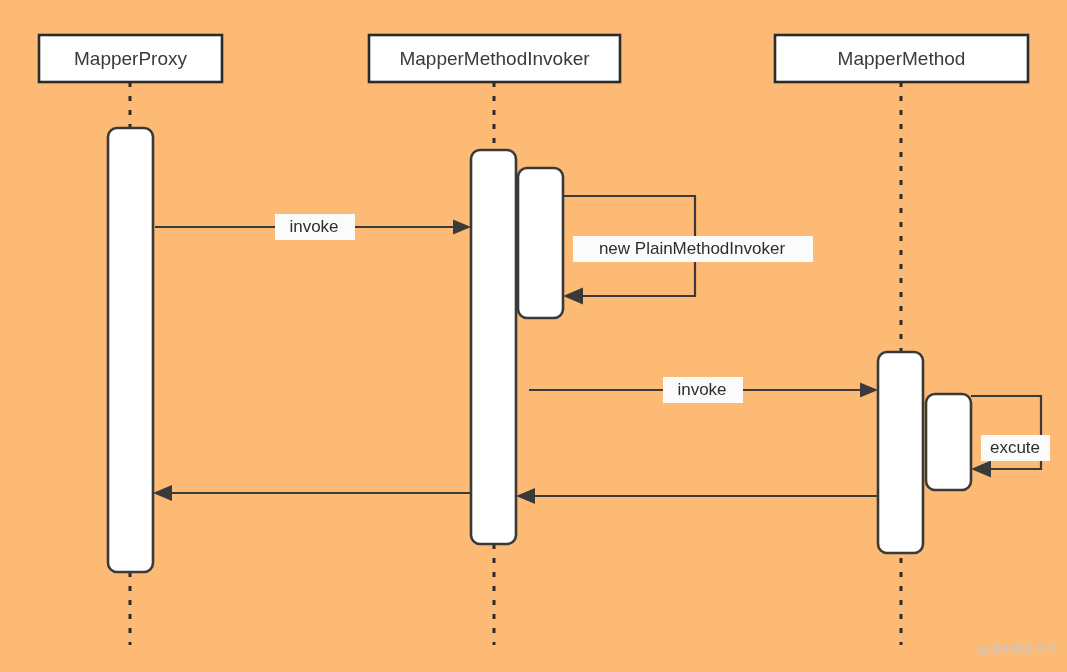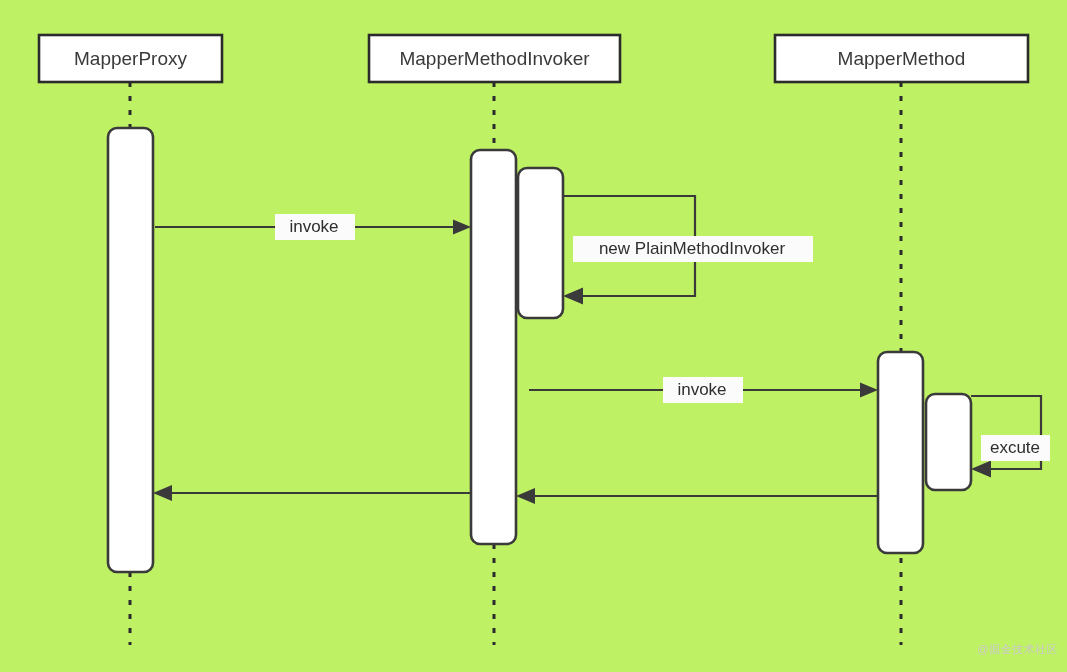--- a/index.html
+++ b/index.html
@@ -8,21 +8,21 @@
     padding: 0;
     background: #ffffff;
   }
   body {
     font-family: "Liberation Sans", sans-serif;
   }
   #diagram-root {
     position: relative;
     width: 1067px;
     height: 672px;
-    background: #bef264;
+    background: #fdba74;
     overflow: hidden;
   }
   #diagram-svg {
     position: absolute;
     top: 0;
     left: 0;
     width: 1067px;
     height: 672px;
     display: block;
   }

